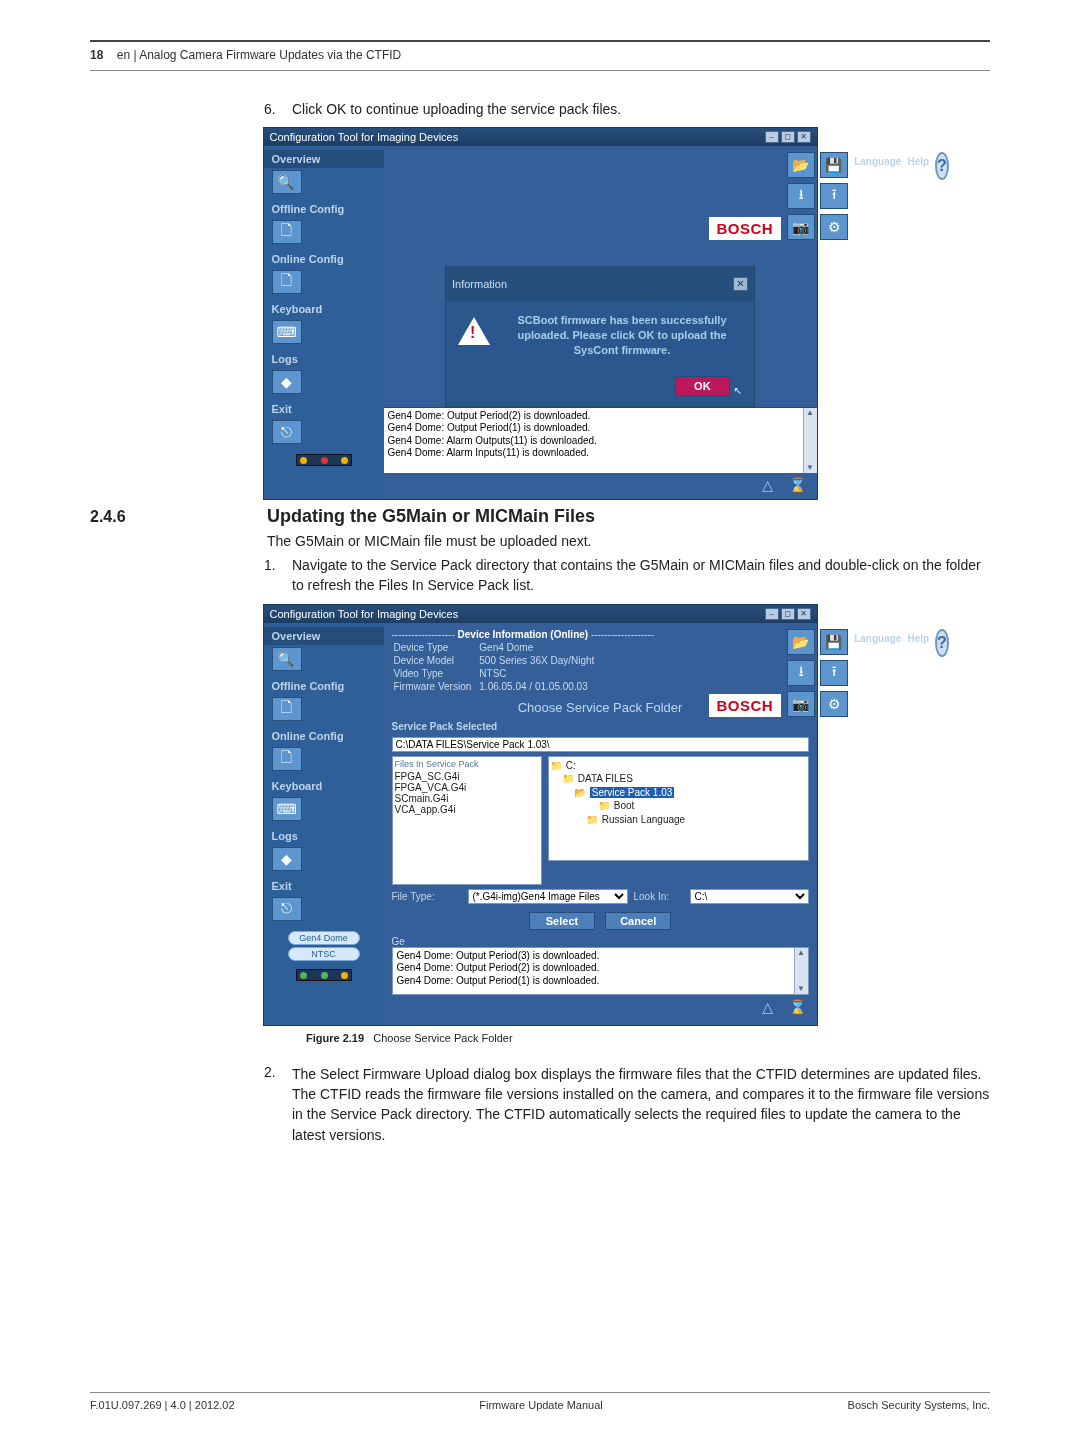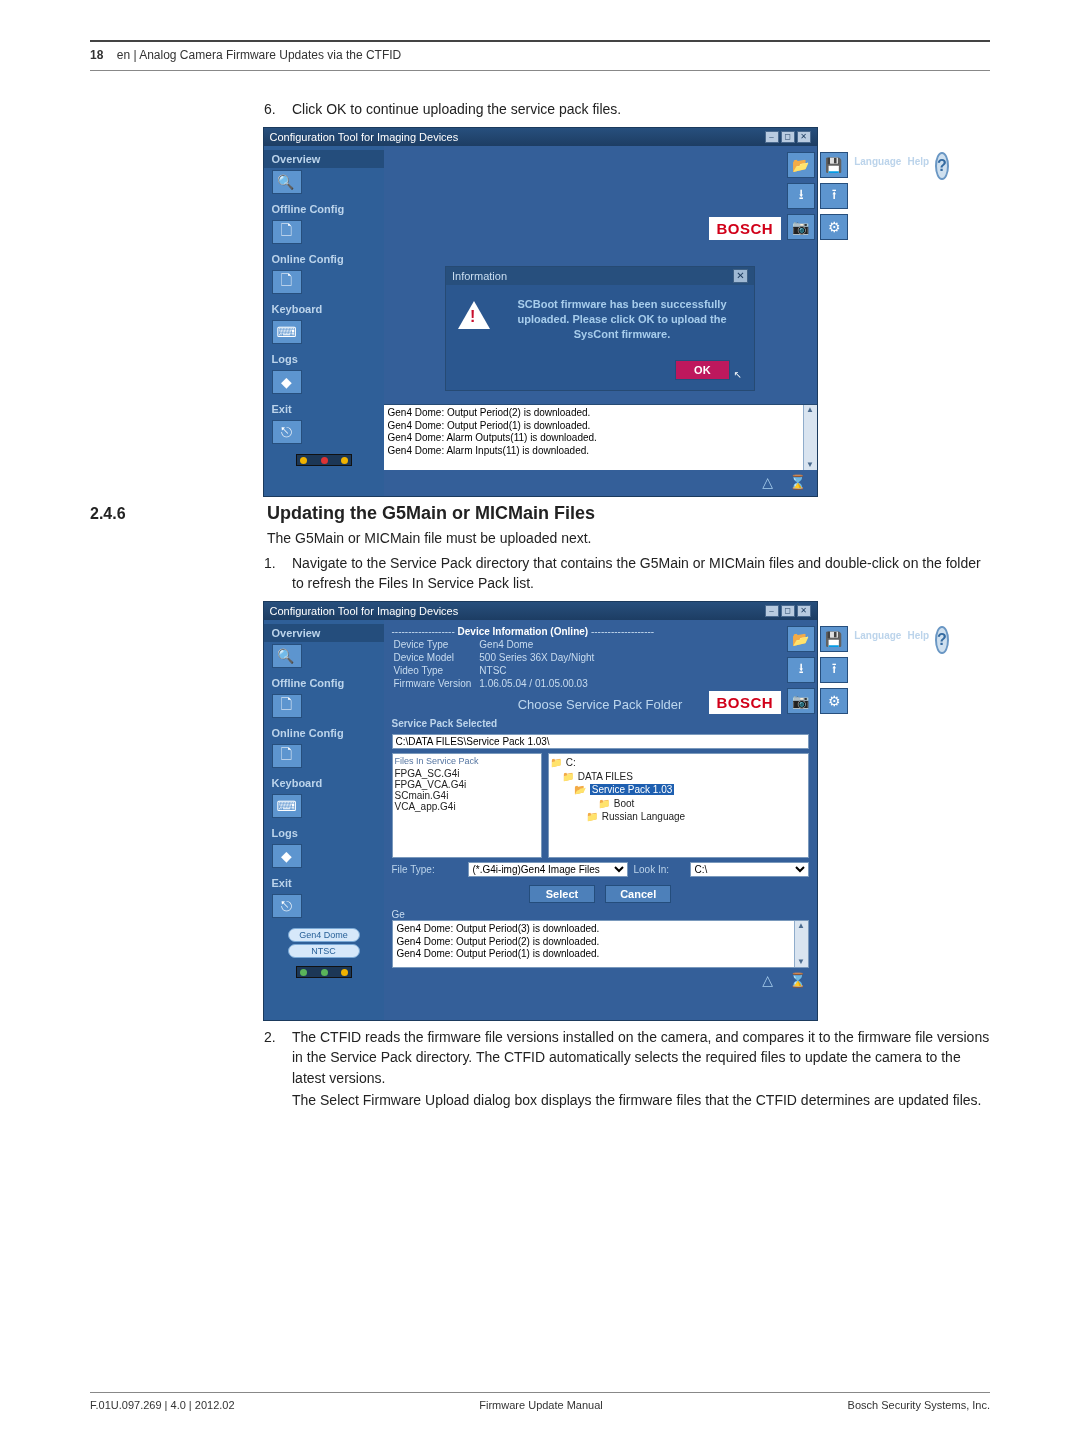--- a/index.html
+++ b/index.html
@@ -134,21 +134,21 @@
 
   
   .info-dialog {
     margin: 120px auto 0 auto;
     width: 310px;
     background:#2b578f;
     border:1px solid #264a73;
     color:#9cc4e8;
   }
   .info-dialog .hd {
-    background:#274f7d;color:#cadef1;font-size:11px;padding:2px 6px;display:flex;justify-content:space-between;align-items:center;
+    background:#274f7d;color:#cadef1;font-size:11px;padding:10px 6px;display:flex;justify-content:space-between;align-items:center;
   }
   .info-dialog .hd .x{width:15px;height:14px;background:#9fb9d4;border:1px solid #3f6186;font-size:10px;text-align:center;line-height:12px;color:#1b3a5d;}
   .info-dialog .bodyrow {
     display:flex; gap:12px; padding:12px;
   }
   .warn-tri {
     width:32px;height:28px;position:relative;margin-top:4px;
   }
   .warn-tri::before{
     content:'';position:absolute;left:0;top:0;border-left:16px solid transparent;border-right:16px solid transparent;border-bottom:28px solid #fff;
@@ -186,21 +186,21 @@
   .device-info .hd2 b{color:#fff;}
   .device-info table td{padding:0 6px 0 0;}
   .svc-folder-hd{
     text-align:center;color:#bdd7ee;font-size:13px;padding:4px 0;
   }
   .svc-sel-lbl{font-size:10px;color:#bcd4eb;font-weight:bold;margin:2px 8px;}
   .svc-path{margin:0 8px 4px 8px;}
   .svc-path input{width:100%;font-size:10px;padding:1px 3px;border:1px solid #7a99bc;background:#fff;}
   .file-tree{display:flex;gap:6px;margin:0 8px;}
   .file-list{
-    width:150px;height:105px;background:#fff;border:1px solid #7a99bc;font-size:10px;padding:2px;overflow:hidden;
+    width:150px;height:129px;background:#fff;border:1px solid #7a99bc;font-size:10px;padding:2px;overflow:hidden;
   }
   .file-list .hh{font-size:9px;color:#5474a0;padding-bottom:2px;}
   .dir-tree{
     flex:1;height:105px;background:#fff;border:1px solid #7a99bc;font-size:10px;padding:2px;line-height:1.35;
   }
   .dir-tree .fld{color:#a07000;}
   .dir-tree .sel{background:#1e5fb0;color:#fff;padding:0 2px;}
   .file-row{display:flex;gap:6px;margin:4px 8px;align-items:center;font-size:10px;color:#bcd4eb;}
   .file-row .lbl{flex:0 0 70px;}
   .file-row select{flex:0 0 160px;font-size:10px;border:1px solid #7a99bc;background:#fff;}
@@ -478,27 +478,30 @@
               </div>
           </div>
           <div class="bottom-icons">
             <span>△</span>
             <span>⌛</span>
           </div>
         </div>
       </div>
     </div>
   </div>
+  <div class="figcap">
+    <b>Figure 2.19</b>&nbsp;&nbsp;&nbsp;<span>Choose Service Pack Folder</span>
+  </div>
 
   <div class="step-list">
     <div class="step-row">
       <div class="step-num">2.</div>
       <div class="step-text">
+        <div style="margin-top:2px;">The Select Firmware Upload dialog box displays the firmware files that the CTFID determines are updated files.</div>
         <div>The CTFID reads the firmware file versions installed on the camera, and compares it to the firmware file versions in the Service Pack directory. The CTFID automatically selects the required files to update the camera to the latest versions.</div>
-        <div style="margin-top:2px;">The Select Firmware Upload dialog box displays the firmware files that the CTFID determines are updated files.</div>
       </div>
     </div>
   </div>
 
 </div>
 
 <div class="footer">
   <span>F.01U.097.269 | 4.0 | 2012.02</span>
   <span>Firmware Update Manual</span>
   <span>Bosch Security Systems, Inc.</span>

